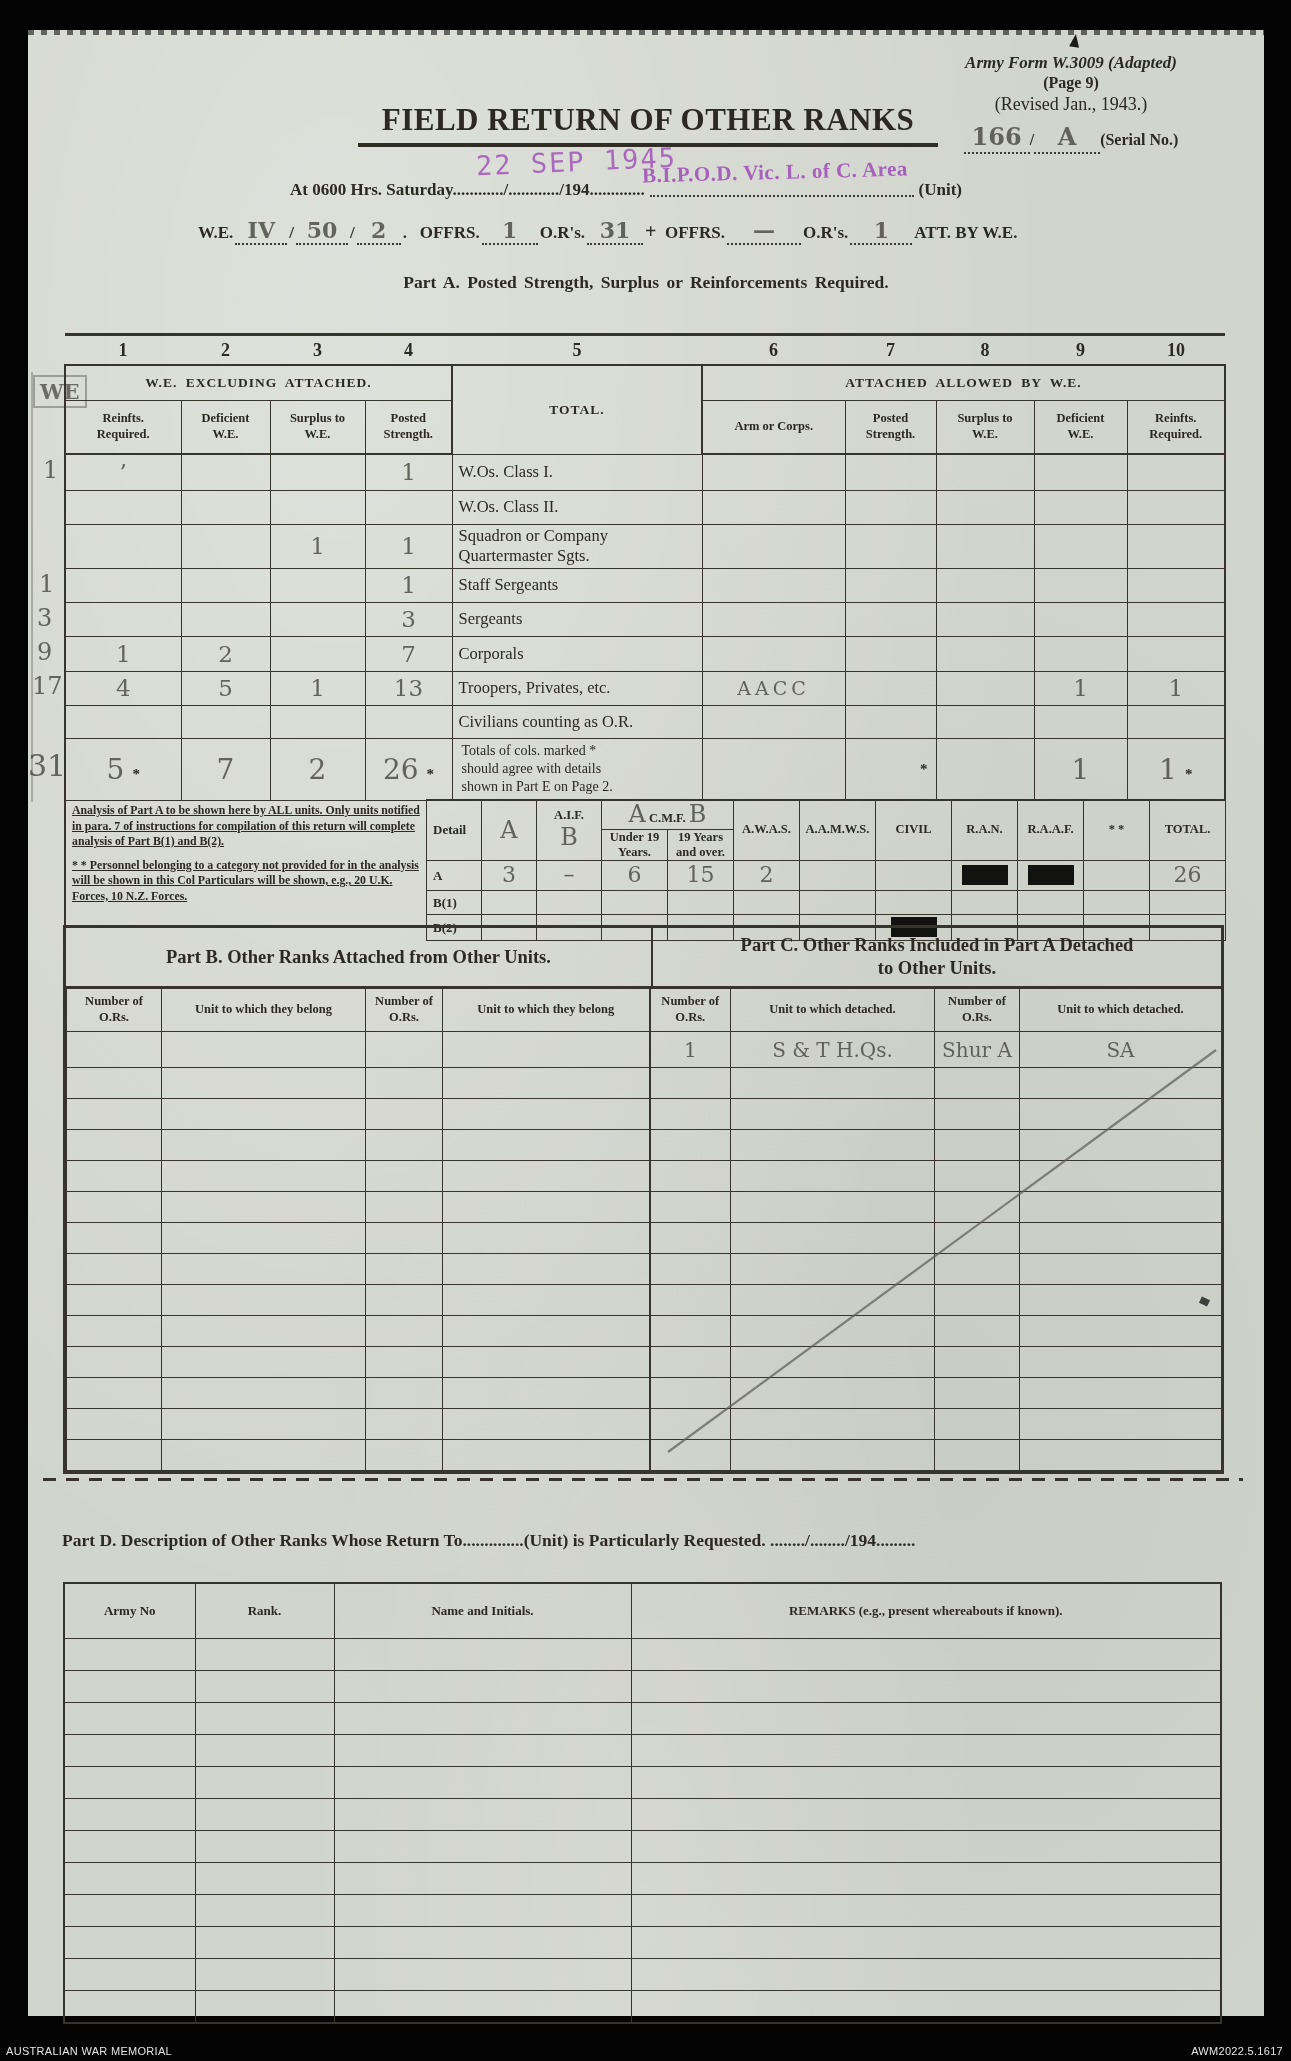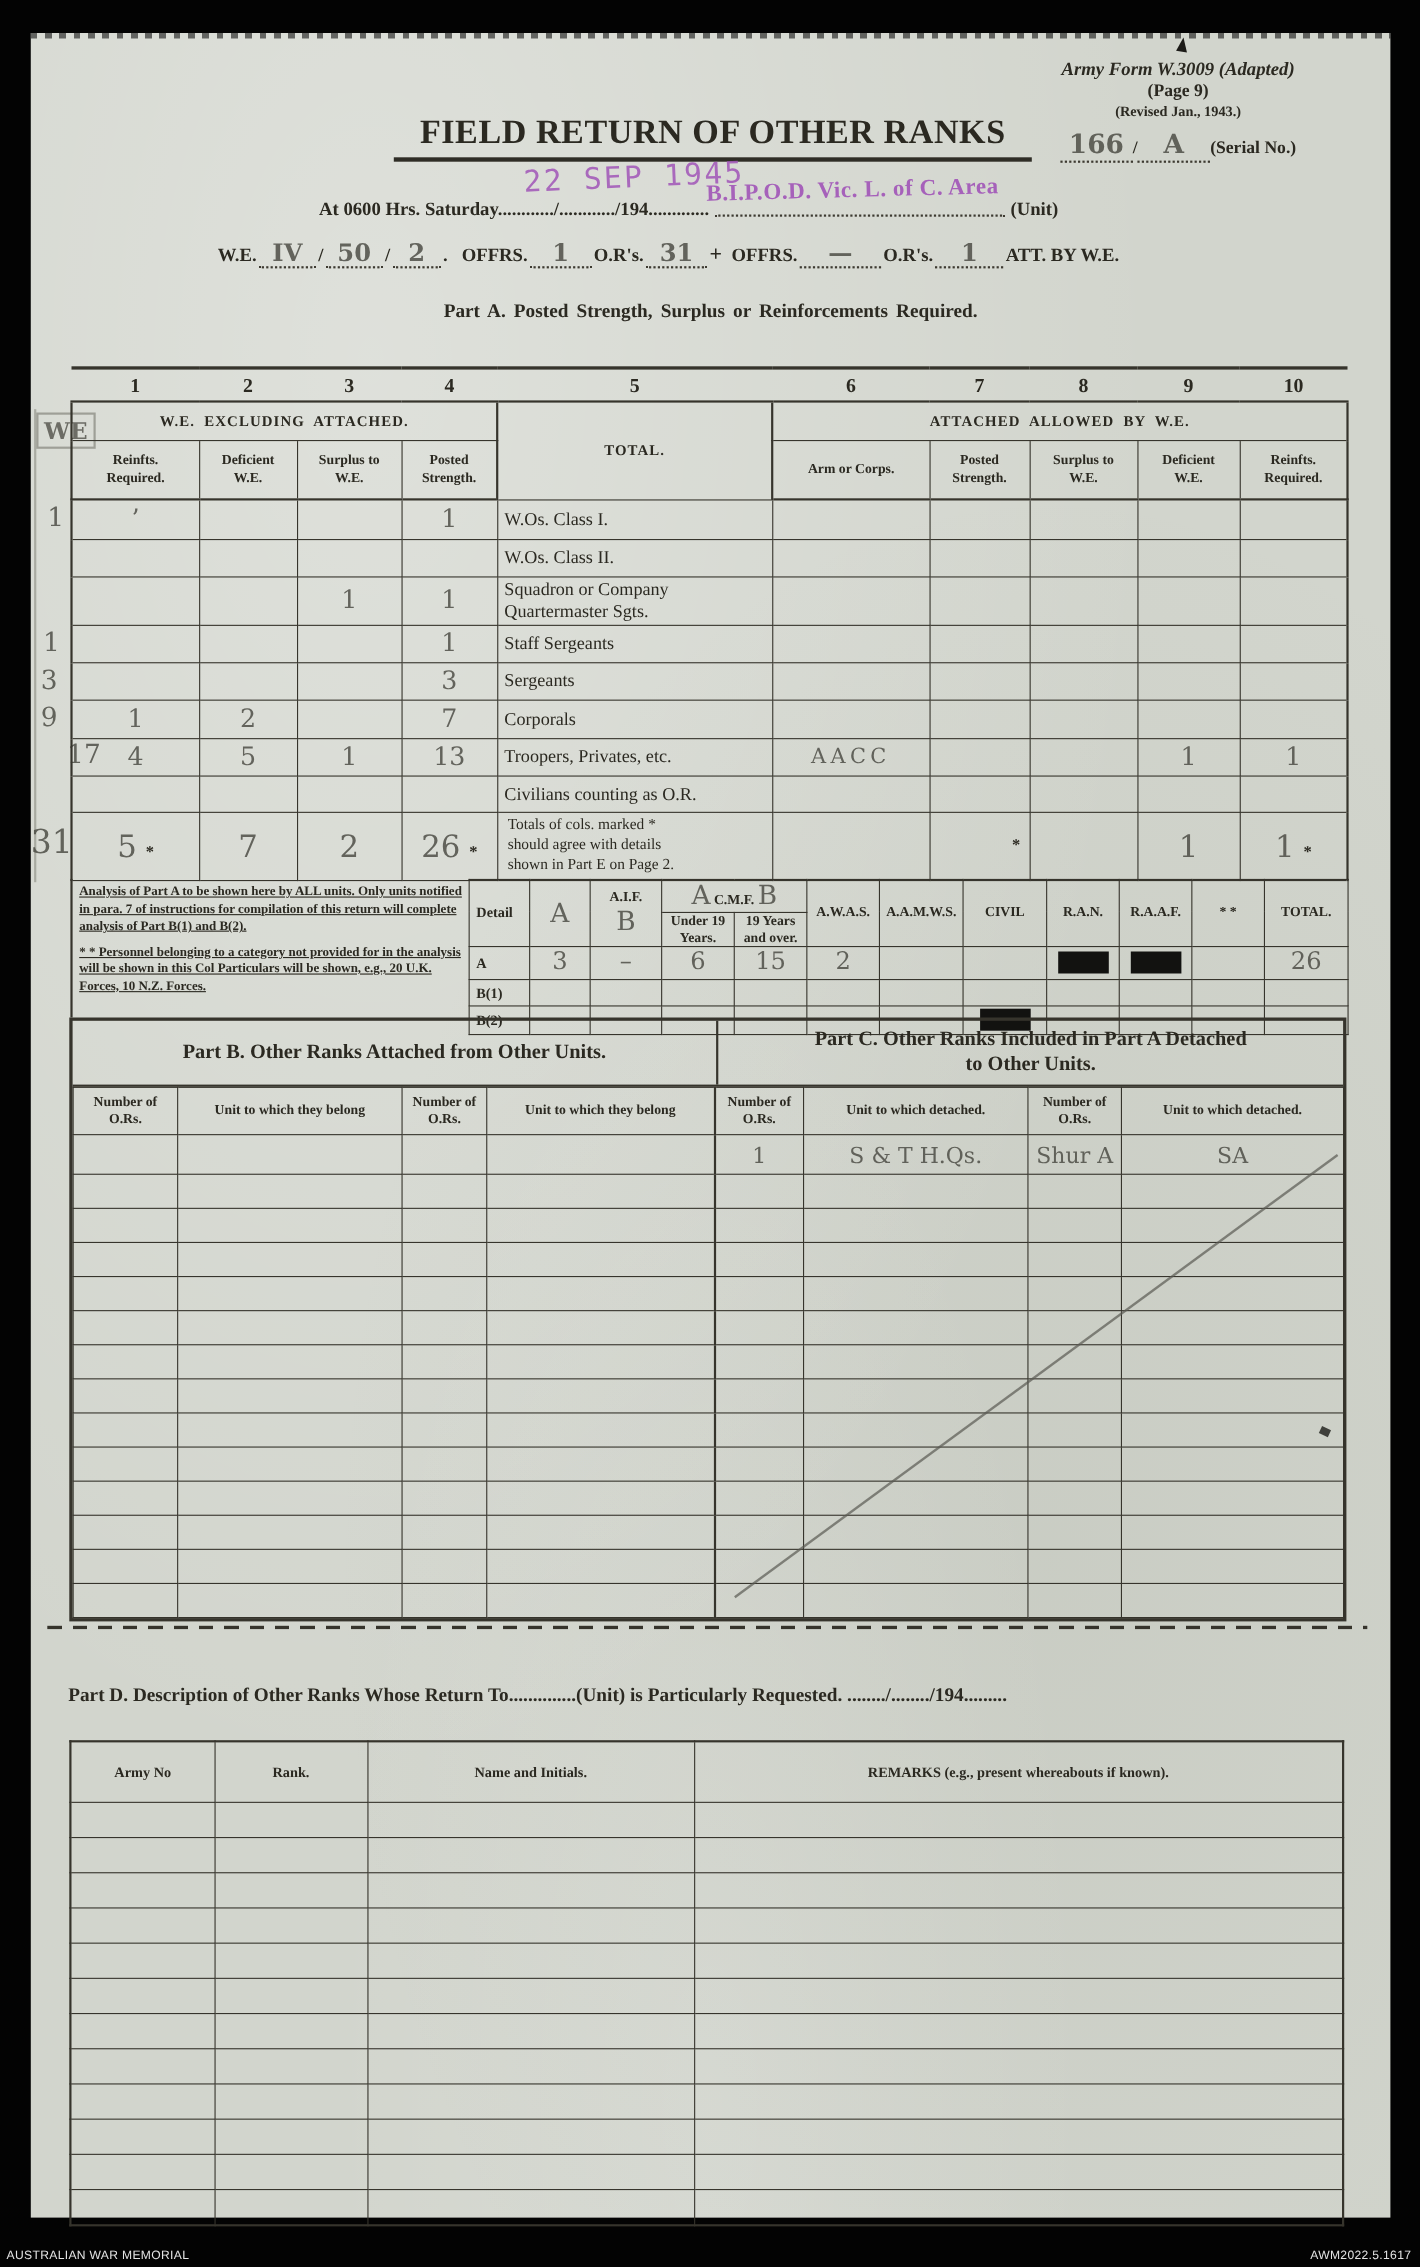--- a/index.html
+++ b/index.html
@@ -11,21 +11,21 @@
   .paper::before{content:"";position:absolute;top:0;left:0;right:0;height:5px;
     background:repeating-linear-gradient(90deg,rgba(0,0,0,.55) 0 6px,transparent 6px 13px);}
   .abs{position:absolute;}
   .pre{white-space:pre-line;}
   .hw{font-family:"DejaVu Serif",serif;color:rgba(72,72,65,.82);}
   .purple{color:#a155b8;}
   
   .formid{width:330px;text-align:center;line-height:1.25;}
   .formid .l1{font-style:italic;font-weight:bold;font-size:17px;}
   .formid .l2{font-weight:bold;font-size:16px;}
-  .formid .l3{font-weight:bold;font-size:13px;}
+  .formid .l3{font-weight:normal;font-size:18px;}
   .serialrow{margin-top:6px;font-weight:bold;font-size:16px;}
   .serialBlank{display:inline-block;border-bottom:2px dotted #3d3a31;min-width:66px;text-align:center;}
   .serialBlank .hw{font-size:24px;}
   
   .title{font-size:31px;font-weight:bold;letter-spacing:.5px;text-align:center;
     border-bottom:4px solid #2f2d26;padding-bottom:5px;}
   
   .stampDate{font-family:"DejaVu Sans Mono",monospace;font-size:27px;letter-spacing:2px;
     transform:rotate(-2.5deg);opacity:.85;}
   .stampUnit{font-family:"Liberation Serif",serif;font-weight:bold;font-size:21px;letter-spacing:.5px;
@@ -126,21 +126,21 @@
   </div>
 
   <div class="abs pah" style="left:0;top:242px;width:1236px;">Part A.   Posted Strength, Surplus or Reinforcements Required.</div>
 
   <div class="abs weBox" style="left:5px;top:345px;">WE</div>
   <div class="abs pencilV" style="left:3px;top:342px;height:430px;"></div>
   <div class="abs hw mnum" style="left:15px;top:426px;">1</div>
   <div class="abs hw mnum" style="left:11px;top:540px;">1</div>
   <div class="abs hw mnum" style="left:9px;top:574px;">3</div>
   <div class="abs hw mnum" style="left:9px;top:608px;">9</div>
-  <div class="abs hw mnum" style="left:4px;top:642px;padding-left:29px;">17</div>
+  <div class="abs hw mnum" style="left:4px;top:642px;">17</div>
   <div class="abs hw" style="left:0px;top:718px;font-size:30px;">31</div>
 
   <table class="pa abs" style="left:36px;top:303px;">
     <colgroup>
       <col style="width:116px">
         <col style="width:89px">
         <col style="width:95px">
         <col style="width:87px">
       <col style="width:250px">
         <col style="width:143px">

